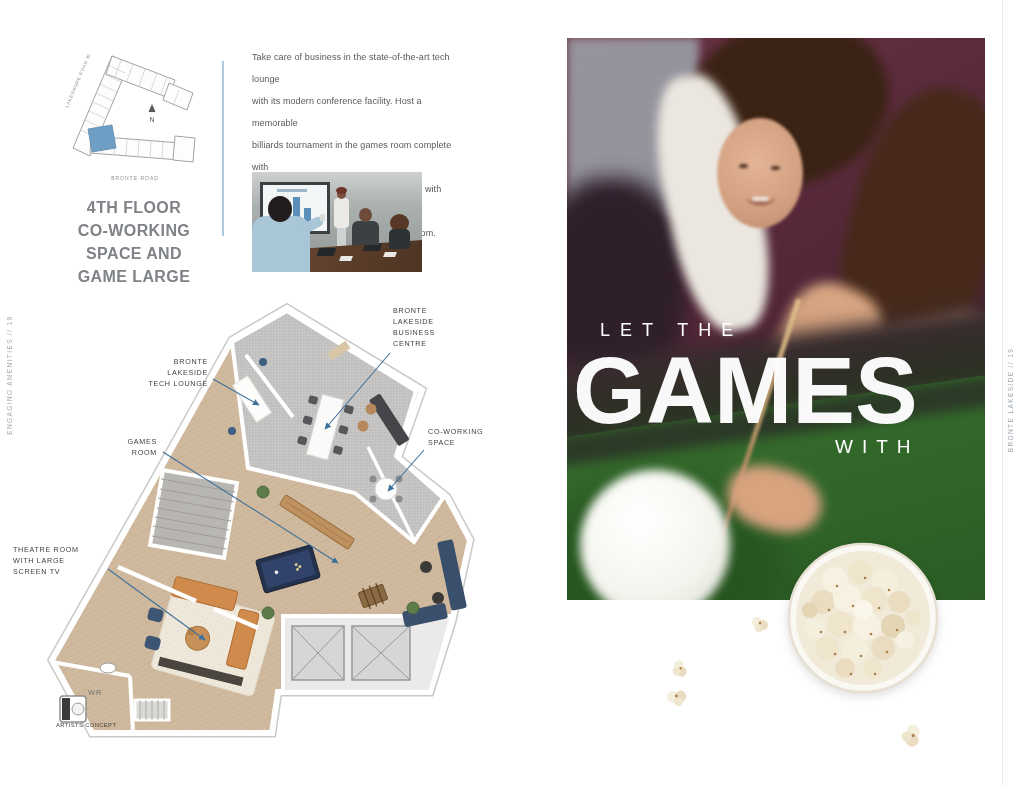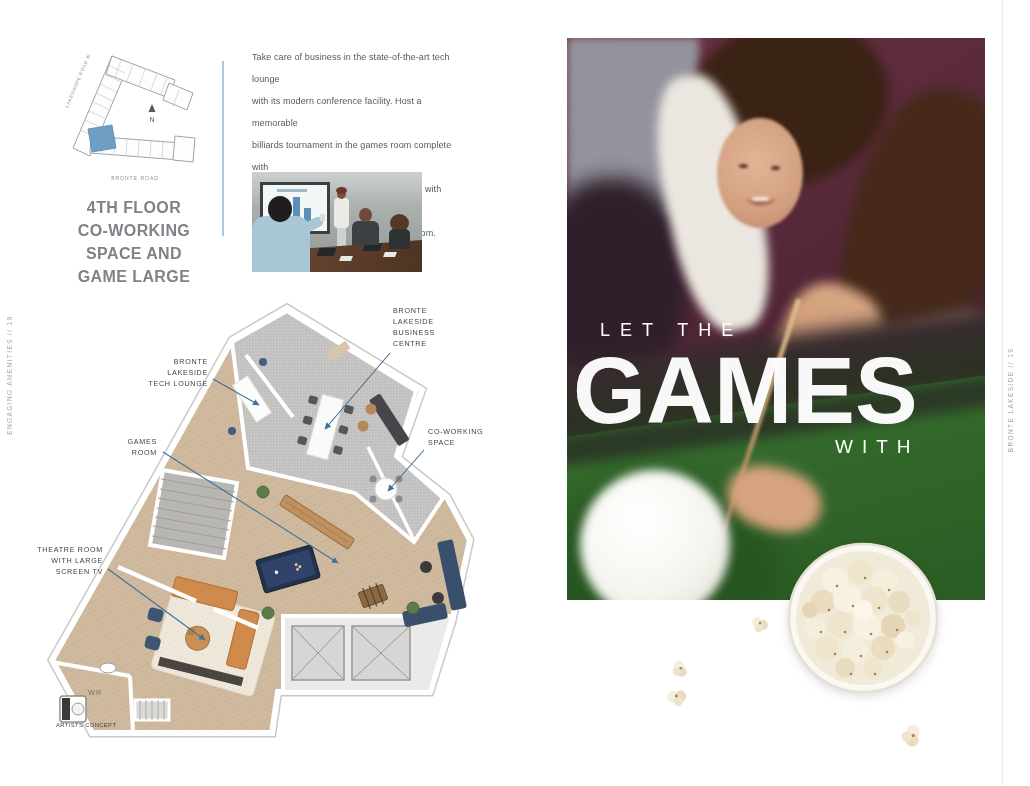--- a/index.html
+++ b/index.html
@@ -49,21 +49,21 @@
   .c-l1{left:66px;top:76px}.c-l2{left:112px;top:71px}
   .c-paper{width:12px;height:5px;background:#e9e8e4;transform:skewX(-20deg);}
   .c-p1{left:88px;top:84px}.c-p2{left:132px;top:80px}
 
   
   .fp-label{position:absolute;font-size:7.2px;color:#3c4247;letter-spacing:.7px;line-height:11px;}
   .lab-biz{left:393px;top:305px;text-align:left;}
   .lab-tech{left:118px;top:356px;width:90px;text-align:right;}
   .lab-games{left:95px;top:436px;width:62px;text-align:right;}
   .lab-cowork{left:428px;top:426px;text-align:left;}
-  .lab-theatre{left:13px;top:544px;width:90px;text-align:right;}
+  .lab-theatre{left:13px;top:544px;width:90px;text-align:left;}
   .lab-wr{position:absolute;left:88px;top:688px;font-size:7.5px;color:#74736d;letter-spacing:1px;}
   .fp-caption{position:absolute;left:56px;top:722px;font-size:5.8px;color:#44443f;letter-spacing:.4px;}
 
   .plan-svg{position:absolute;left:0;top:0;width:565px;height:786px;}
   .keyplan{position:absolute;left:55px;top:36px;width:160px;height:150px;}
 
   
   .hero{position:absolute;left:2px;top:38px;width:418px;height:562px;overflow:hidden;
     background:linear-gradient(150deg,#6b3344 0%,#57283a 40%,#45202f 70%);}
   .hero *{position:absolute;}

